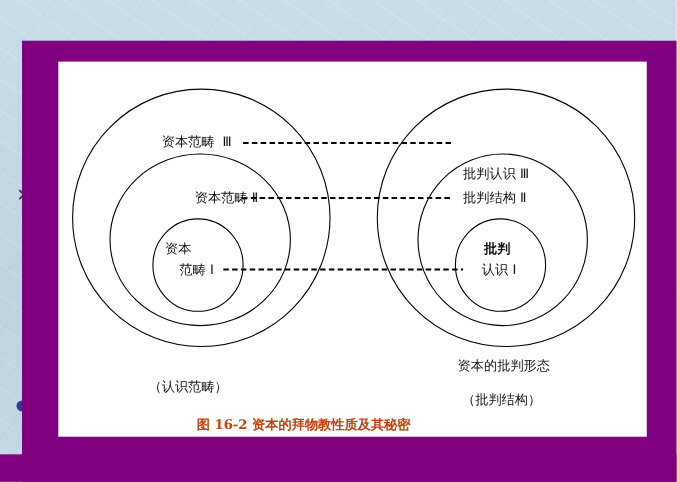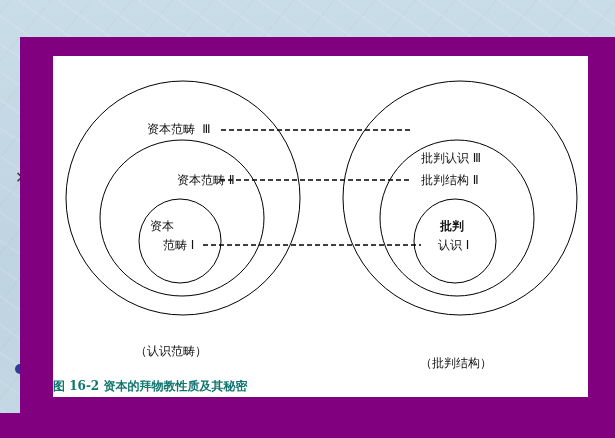--- a/index.html
+++ b/index.html
@@ -31,22 +31,22 @@
   }
   .panel {
     position:absolute; left:53px; top:56px; width:535px; height:341px; background:#ffffff;
   }
   .diagram { position:absolute; left:0; top:0; }
   .lbl {
     position:absolute; font-family:"DejaVu Sans", sans-serif; font-size:12px; color:#111;
     white-space:nowrap; line-height:14px;
   }
   .caption {
-    position:absolute; left:0; width:446px; top:322px; 
-    font-family:"DejaVu Serif", serif; font-weight:bold; font-size:12px; color:#0f766e;
+    position:absolute; left:0; width:446px; top:322px; text-align:center;
+    font-family:"DejaVu Serif", serif; font-weight:bold; font-size:12px; color:#c2410c;
   }
 </style>
 </head>
 <body>
 
 <div class="bg-texture"></div>
 <div class="bg-glyph-x">✕</div>
 <div class="bg-bullet"></div>
 
 <div class="frame"></div>
@@ -71,16 +71,17 @@
   <div class="lbl" style="left:94px; top:67px;font-family:Liberation Mono, monospace;">资本范畴 Ⅲ</div>
   <div class="lbl" style="left:94px; top:117px;margin-left:30px;">资本范畴 Ⅱ</div>
   <div class="lbl" style="left:97px; top:163px;">资本</div>
   <div class="lbl" style="left:110px; top:182px;">范畴 Ⅰ</div>
   <div class="lbl" style="left:82px; top:288px;">（认识范畴）</div>
 
   <div class="lbl" style="left:368px; top:67px;margin-top:28px;">批判认识 Ⅲ</div>
   <div class="lbl" style="left:368px; top:117px;">批判结构 Ⅱ</div>
   <div class="lbl" style="left:387px; top:163px;font-weight:bold;">批判</div>
   <div class="lbl" style="left:385px; top:182px;">认识 Ⅰ</div>
+  <div class="lbl" style="left:363px; top:269px;">资本的批判形态</div>
   <div class="lbl" style="left:367px; top:288px;margin-top:12px;">（批判结构）</div>
 
   <div class="caption">图 16-2  资本的拜物教性质及其秘密</div>
 </div>
 
 </body></html>

